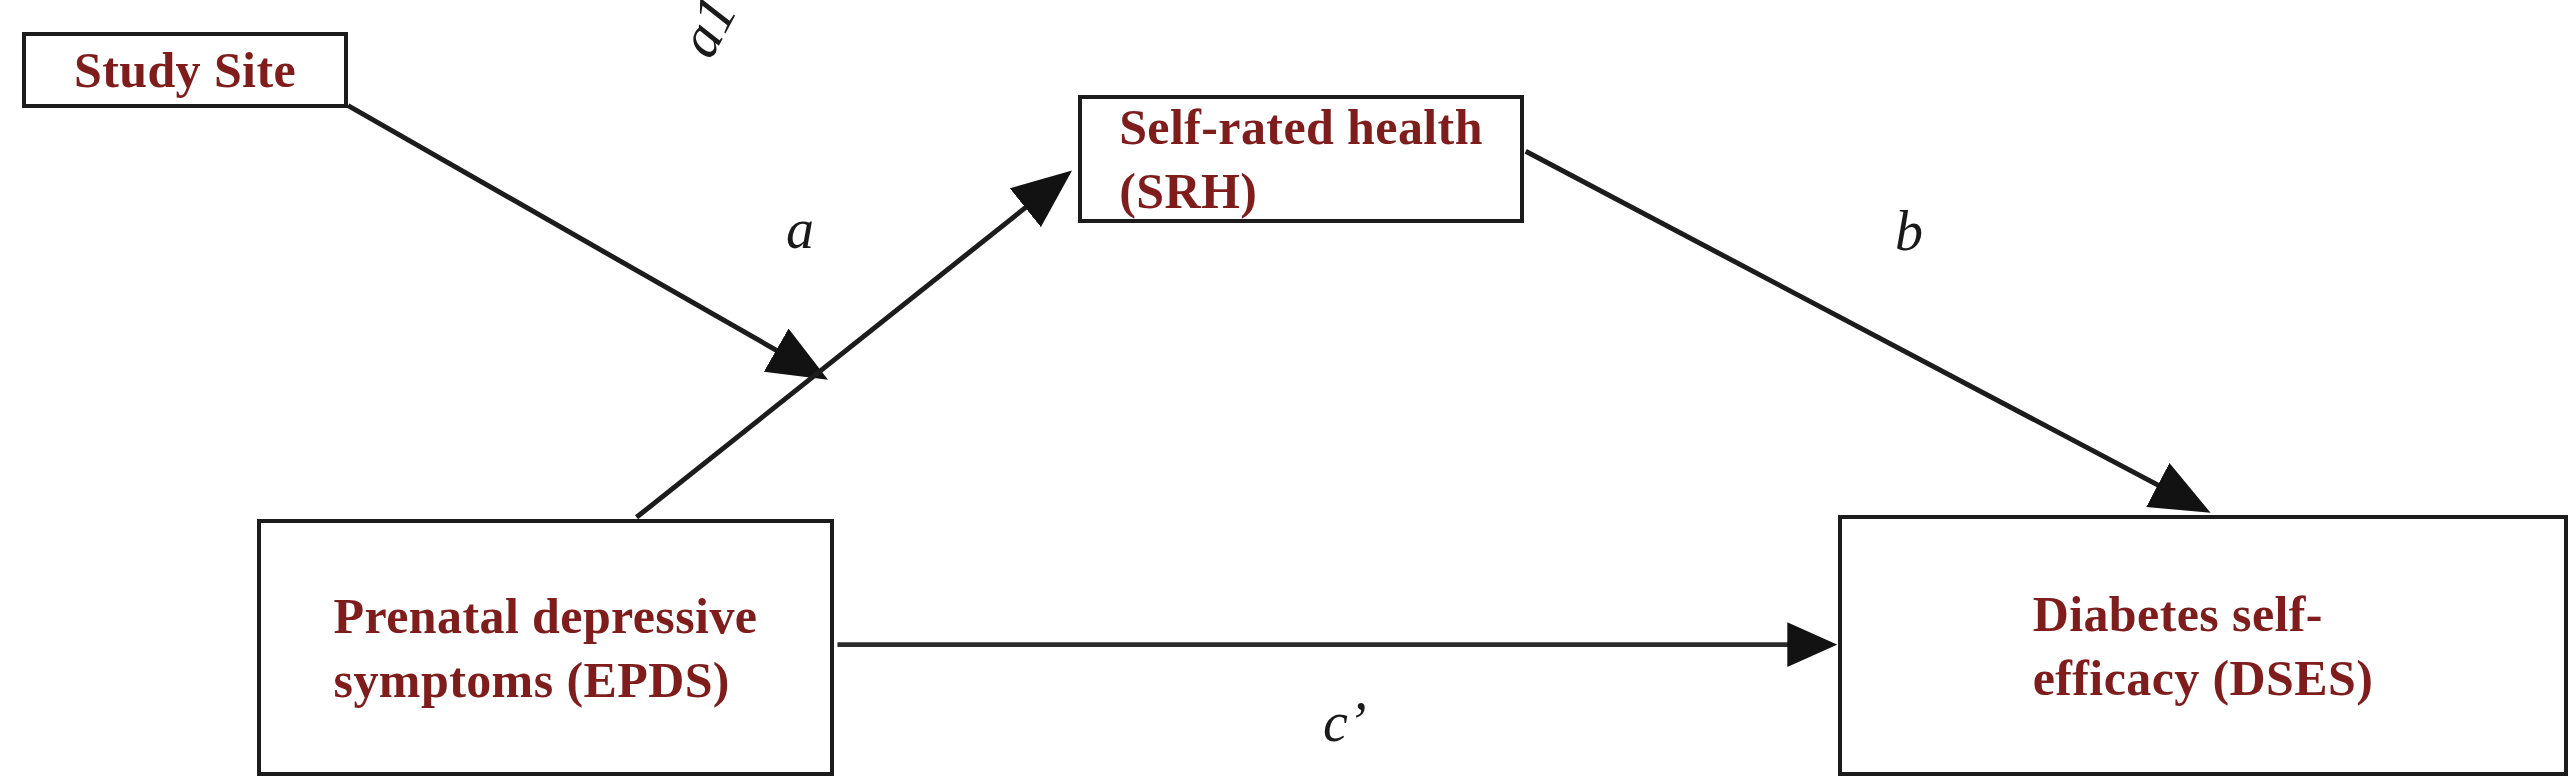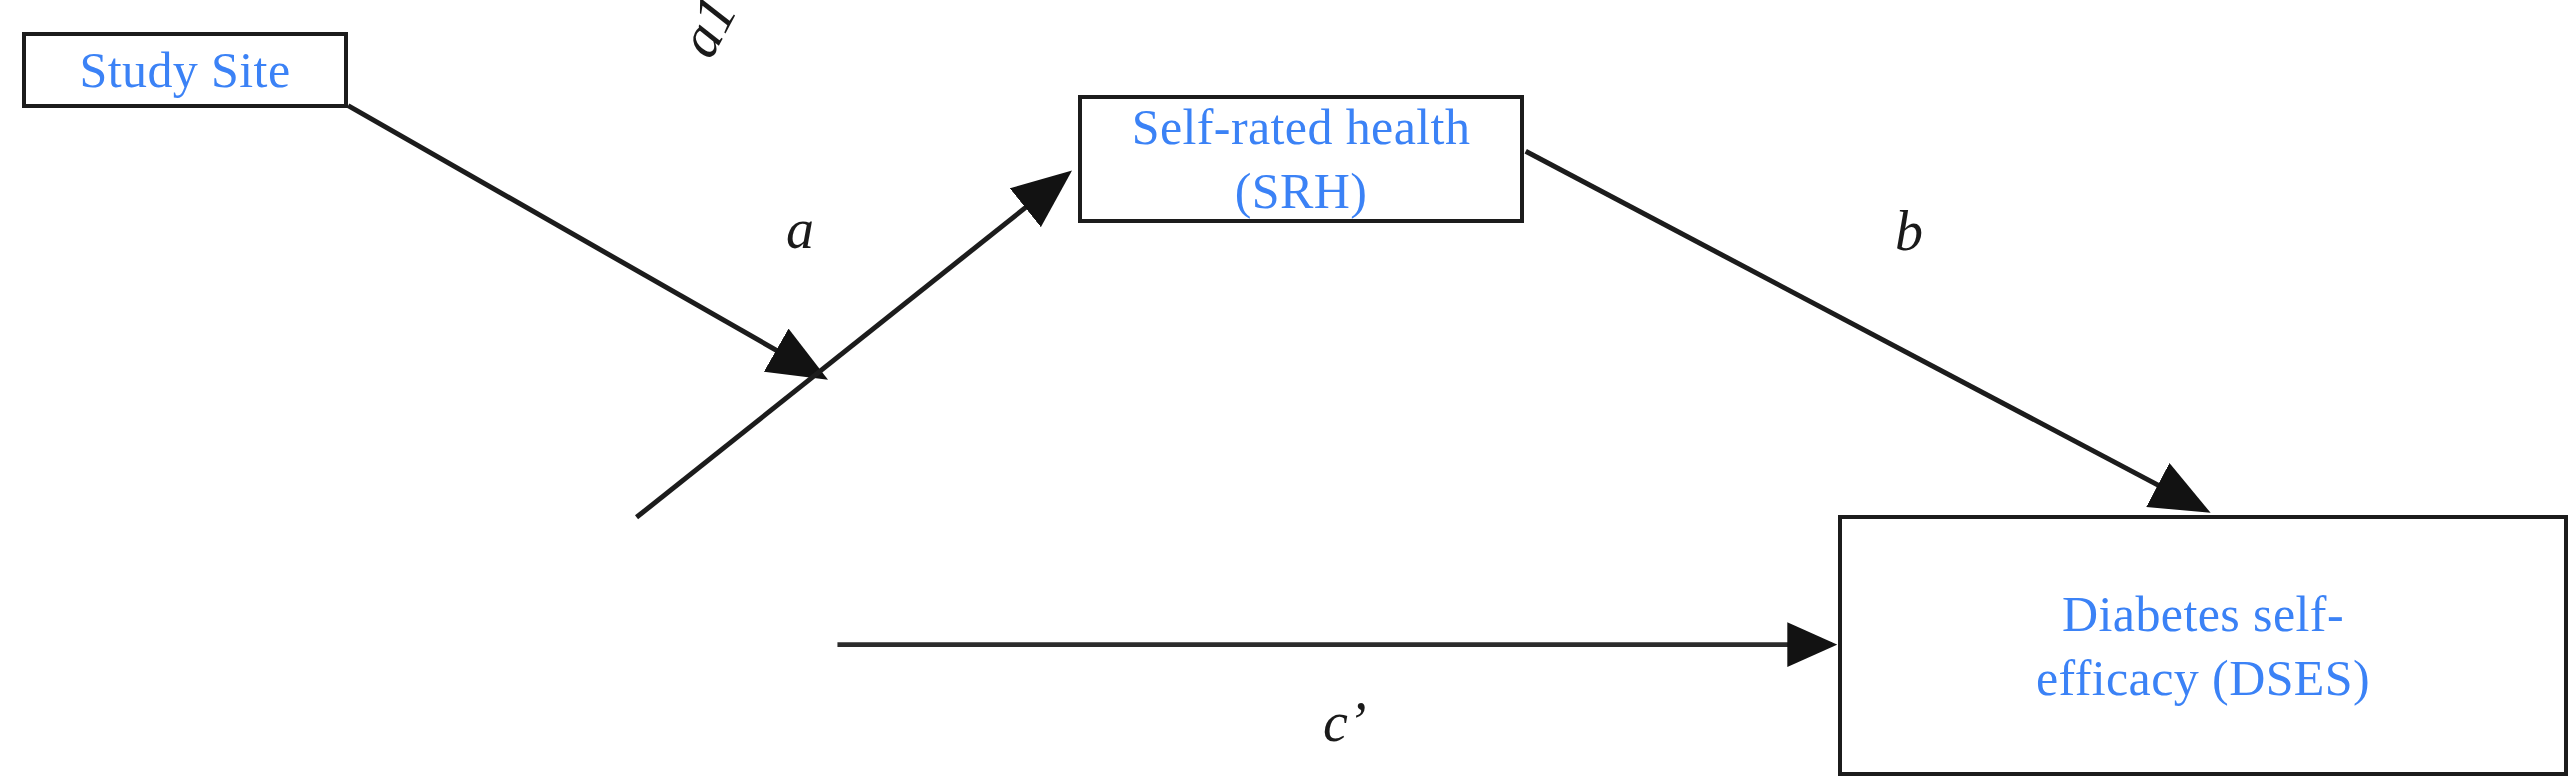--- a/index.html
+++ b/index.html
@@ -27,26 +27,26 @@
     display: block;
   }
   .node-box {
     position: absolute;
     box-sizing: border-box;
     border: 4px solid #1c1c1c;
     background: #ffffff;
     display: flex;
     align-items: center;
     justify-content: center;
-    text-align: center;
     line-height: 1.28;
-    color: #3b82f6;
+    color: #7f1d1d;
     font-family: "Liberation Serif", "DejaVu Serif", serif;
     font-size: 50px;
     letter-spacing: 0.4px;
+    font-weight: bold;
   }
   .node-label {
     display: block;
     padding: 0 14px;
     white-space: pre-line;
   }
   #box-study-site {
     left: 22px;
     top: 32px;
     width: 326px;
@@ -127,20 +127,24 @@
 
   <div class="node-box" id="box-study-site">
     <span class="node-label">Study Site</span>
   </div>
 
   <div class="node-box" id="box-srh">
     <span class="node-label">Self-rated health
 (SRH)</span>
   </div>
 
+  <div class="node-box" id="box-epds">
+    <span class="node-label">Prenatal depressive
+symptoms (EPDS)</span>
+  </div>
 
   <div class="node-box" id="box-dses">
     <span class="node-label">Diabetes self-
 efficacy (DSES)</span>
   </div>
 
   <span class="path-label" id="label-a1">a1</span>
 
   <span class="path-label" id="label-a">a</span>
 

